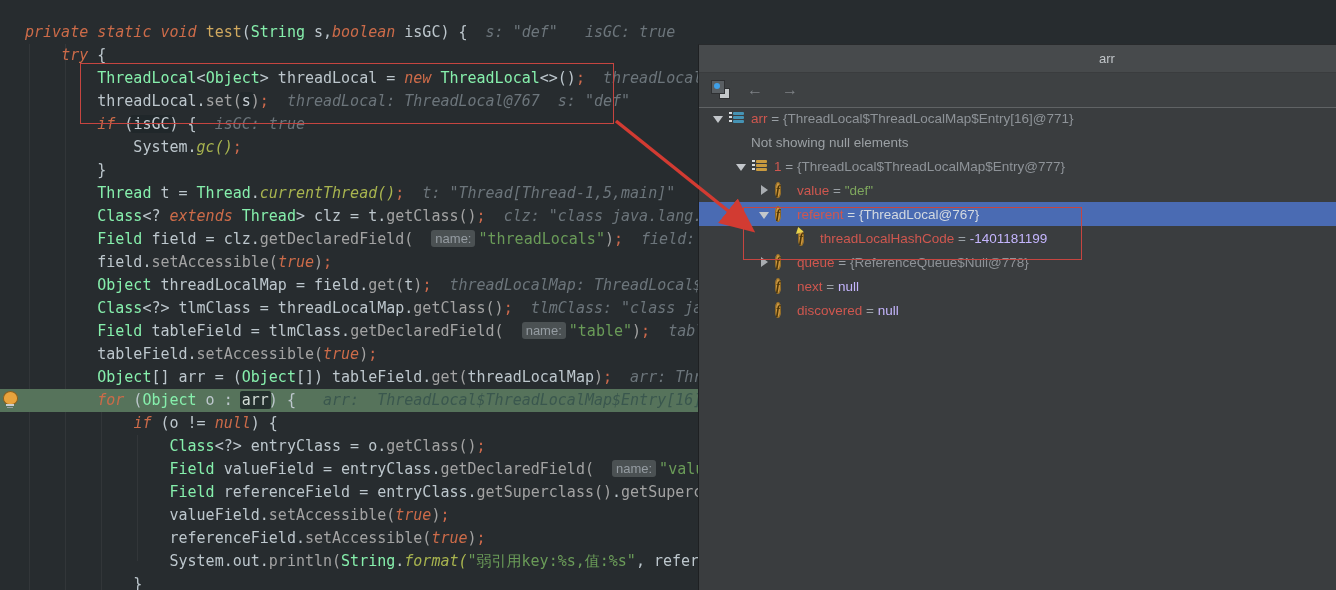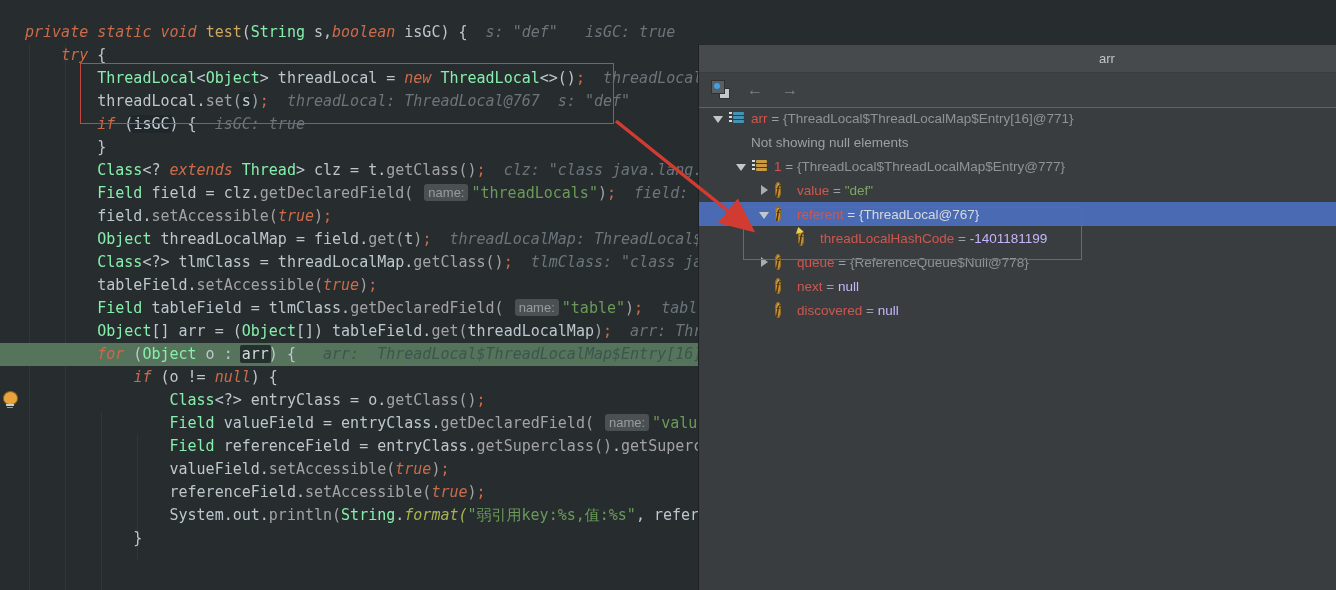--- a/index.html
+++ b/index.html
@@ -16,21 +16,21 @@
   .tk-mn{color:#a3a3a3;}
   .tk-mni{color:#A8B44F;font-style:italic;}
   .tk-mdl{color:#D0A95F;}
   .tk-str{color:#6A9B58;}
   .tk-smc{color:#CF6A4C;}
   .tk-hint{color:#6C757B;font-style:italic;}
   .tk-hintg{color:#3A574E;font-style:italic;}
   .tk-badge{color:#C7D0D6;background:#20272A;border-radius:2px;padding:0 2px;margin:0 -2px;}
   .tk-badgeg{color:#D3DCD6;background:#24302E;border-radius:2px;padding:0 2px;margin:0 -2px;}
   .tk-chip{display:inline-block;background:#4B5153;color:#959CA2;border-radius:3px;padding:0 4px;
-           margin:0 3px 0 11px;font-size:13px;line-height:17px;vertical-align:1px;
+           margin:0 3px 0 18px;font-size:13px;line-height:17px;vertical-align:1px;
            font-family:"Liberation Sans",sans-serif;font-style:normal;}
   
   #bulb{position:absolute;left:2px;top:391px;width:15px;height:17px;}
   #bulb .globe{position:absolute;left:1px;top:0;width:13px;height:12px;border-radius:50% 50% 45% 45%;
                background:#E8A33D;border:1px solid #8A5F1C;}
   #bulb .base{position:absolute;left:4px;top:13px;width:8px;height:2px;background:#C9CDD0;}
   #bulb .base2{position:absolute;left:5px;top:16px;width:6px;height:1px;background:#9A9EA1;}
   
   #popup{position:absolute;left:698px;top:44px;width:638px;height:546px;background:#3A3D3F;
          border-left:1px solid #1E2022;border-top:1px solid #282A2C;
@@ -83,28 +83,30 @@
     <div class="indent-guide" style="left:29px"></div>
     <div class="indent-guide" style="left:65px"></div>
     <div class="indent-guide" style="left:101px;top:412px"></div>
     <div class="indent-guide" style="left:137px;top:435px;bottom:29px"></div>
     <div id="code-lines" style="position:absolute;left:25px;top:21px;right:0;">
         <div class="cl"><span class="tk-kw">private static void </span><span class="tk-mdl">test</span><span class="tk-id">(</span><span class="tk-ty">String</span><span class="tk-id"> s,</span><span class="tk-kw">boolean</span><span class="tk-id"> isGC) {</span><span class="tk-hint">  s: "def"   isGC: true</span></div>
         <div class="cl"><span class="tk-id">    </span><span class="tk-kw">try</span><span class="tk-id"> {</span></div>
         <div class="cl"><span class="tk-id">        </span><span class="tk-ty">ThreadLocal</span><span class="tk-id">&lt;</span><span class="tk-ty">Object</span><span class="tk-id">&gt; threadLocal = </span><span class="tk-kw">new</span><span class="tk-id"> </span><span class="tk-ty">ThreadLocal</span><span class="tk-id">&lt;&gt;()</span><span class="tk-smc">;</span><span class="tk-hint">  threadLocal: ThreadLocal@767</span></div>
         <div class="cl"><span class="tk-id">        threadLocal.</span><span class="tk-mn">set(</span><span class="tk-badge">s</span><span class="tk-mn">)</span><span class="tk-smc">;</span><span class="tk-hint">  threadLocal: ThreadLocal@767  s: "def"</span></div>
         <div class="cl"><span class="tk-id">        </span><span class="tk-kw">if</span><span class="tk-id"> (</span><span class="tk-badge">isGC</span><span class="tk-id">) {</span><span class="tk-hint">  isGC: true</span></div>
+        <div class="cl"><span class="tk-id">            System.</span><span class="tk-mni">gc</span><span class="tk-mni">()</span><span class="tk-smc">;</span></div>
         <div class="cl"><span class="tk-id">        }</span></div>
+        <div class="cl"><span class="tk-id">        </span><span class="tk-ty">Thread</span><span class="tk-id"> t = </span><span class="tk-ty">Thread</span><span class="tk-id">.</span><span class="tk-mni">currentThread</span><span class="tk-mni">()</span><span class="tk-smc">;</span><span class="tk-hint">  t: "Thread[Thread-1,5,main]"</span></div>
         <div class="cl"><span class="tk-id">        </span><span class="tk-ty">Class</span><span class="tk-id">&lt;? </span><span class="tk-kw">extends</span><span class="tk-id"> </span><span class="tk-ty">Thread</span><span class="tk-id">&gt; clz = t.</span><span class="tk-mn">getClass()</span><span class="tk-smc">;</span><span class="tk-hint">  clz: "class java.lang.</span></div>
         <div class="cl"><span class="tk-id">        </span><span class="tk-ty">Field</span><span class="tk-id"> field = clz.</span><span class="tk-mn">getDeclaredField(</span><span class="tk-chip">name:</span><span class="tk-str">"threadLocals"</span><span class="tk-mn">)</span><span class="tk-smc">;</span><span class="tk-hint">  field: "</span></div>
         <div class="cl"><span class="tk-id">        field.</span><span class="tk-mn">setAccessible(</span><span class="tk-kw">true</span><span class="tk-mn">)</span><span class="tk-smc">;</span></div>
         <div class="cl"><span class="tk-id">        </span><span class="tk-ty">Object</span><span class="tk-id"> threadLocalMap = field.</span><span class="tk-mn">get(</span><span class="tk-id">t</span><span class="tk-mn">)</span><span class="tk-smc">;</span><span class="tk-hint">  threadLocalMap: ThreadLocal$</span></div>
         <div class="cl"><span class="tk-id">        </span><span class="tk-ty">Class</span><span class="tk-id">&lt;?&gt; tlmClass = threadLocalMap.</span><span class="tk-mn">getClass()</span><span class="tk-smc">;</span><span class="tk-hint">  tlmClass: "class ja</span></div>
+        <div class="cl"><span class="tk-id">        </span><span class="tk-ty">Field</span><span class="tk-id"> tableField = tlmClass.</span><span class="tk-mn">getDeclaredField(</span><span class="tk-chip">name:</span><span class="tk-str">"table"</span><span class="tk-mn">)</span><span class="tk-smc">;</span><span class="tk-hint">  table</span></div>
         <div class="cl"><span class="tk-id">        tableField.</span><span class="tk-mn">setAccessible(</span><span class="tk-kw">true</span><span class="tk-mn">)</span><span class="tk-smc">;</span></div>
-        <div class="cl"><span class="tk-id">        </span><span class="tk-ty">Field</span><span class="tk-id"> tableField = tlmClass.</span><span class="tk-mn">getDeclaredField(</span><span class="tk-chip">name:</span><span class="tk-str">"table"</span><span class="tk-mn">)</span><span class="tk-smc">;</span><span class="tk-hint">  table</span></div>
         <div class="cl"><span class="tk-id">        </span><span class="tk-ty">Object</span><span class="tk-id">[] arr = (</span><span class="tk-ty">Object</span><span class="tk-id">[]) tableField.</span><span class="tk-mn">get(</span><span class="tk-id">threadLocalMap</span><span class="tk-mn">)</span><span class="tk-smc">;</span><span class="tk-hint">  arr: Thr</span></div>
         <div class="cl hl-exec" style="margin-left: -25px; padding-left: 25px;"><span class="tk-id">        </span><span class="tk-kw">for</span><span class="tk-id"> (</span><span class="tk-ty">Object</span><span class="tk-id"> o : </span><span class="tk-badgeg">arr</span><span class="tk-id">) {</span><span class="tk-hintg">   arr:  ThreadLocal$ThreadLocalMap$Entry[16]@7</span></div>
         <div class="cl"><span class="tk-id">            </span><span class="tk-kw">if</span><span class="tk-id"> (o != </span><span class="tk-kw">null</span><span class="tk-id">) {</span></div>
         <div class="cl"><span class="tk-id">                </span><span class="tk-ty">Class</span><span class="tk-id">&lt;?&gt; entryClass = o.</span><span class="tk-mn">getClass()</span><span class="tk-smc">;</span></div>
         <div class="cl"><span class="tk-id">                </span><span class="tk-ty">Field</span><span class="tk-id"> valueField = entryClass.</span><span class="tk-mn">getDeclaredField(</span><span class="tk-chip">name:</span><span class="tk-str">"value"</span><span class="tk-mn">)</span><span class="tk-smc">;</span></div>
         <div class="cl"><span class="tk-id">                </span><span class="tk-ty">Field</span><span class="tk-id"> referenceField = entryClass.</span><span class="tk-mn">getSuperclass()</span><span class="tk-id">.</span><span class="tk-mn">getSuperclass()</span></div>
         <div class="cl"><span class="tk-id">                valueField.</span><span class="tk-mn">setAccessible(</span><span class="tk-kw">true</span><span class="tk-mn">)</span><span class="tk-smc">;</span></div>
         <div class="cl"><span class="tk-id">                referenceField.</span><span class="tk-mn">setAccessible(</span><span class="tk-kw">true</span><span class="tk-mn">)</span><span class="tk-smc">;</span></div>
         <div class="cl"><span class="tk-id">                System.out.</span><span class="tk-mn">println(</span><span class="tk-ty">String</span><span class="tk-id">.</span><span class="tk-mni">format(</span><span class="tk-str">"弱引用key:%s,值:%s"</span><span class="tk-id">, refer</span></div>
         <div class="cl"><span class="tk-id">            }</span></div>

